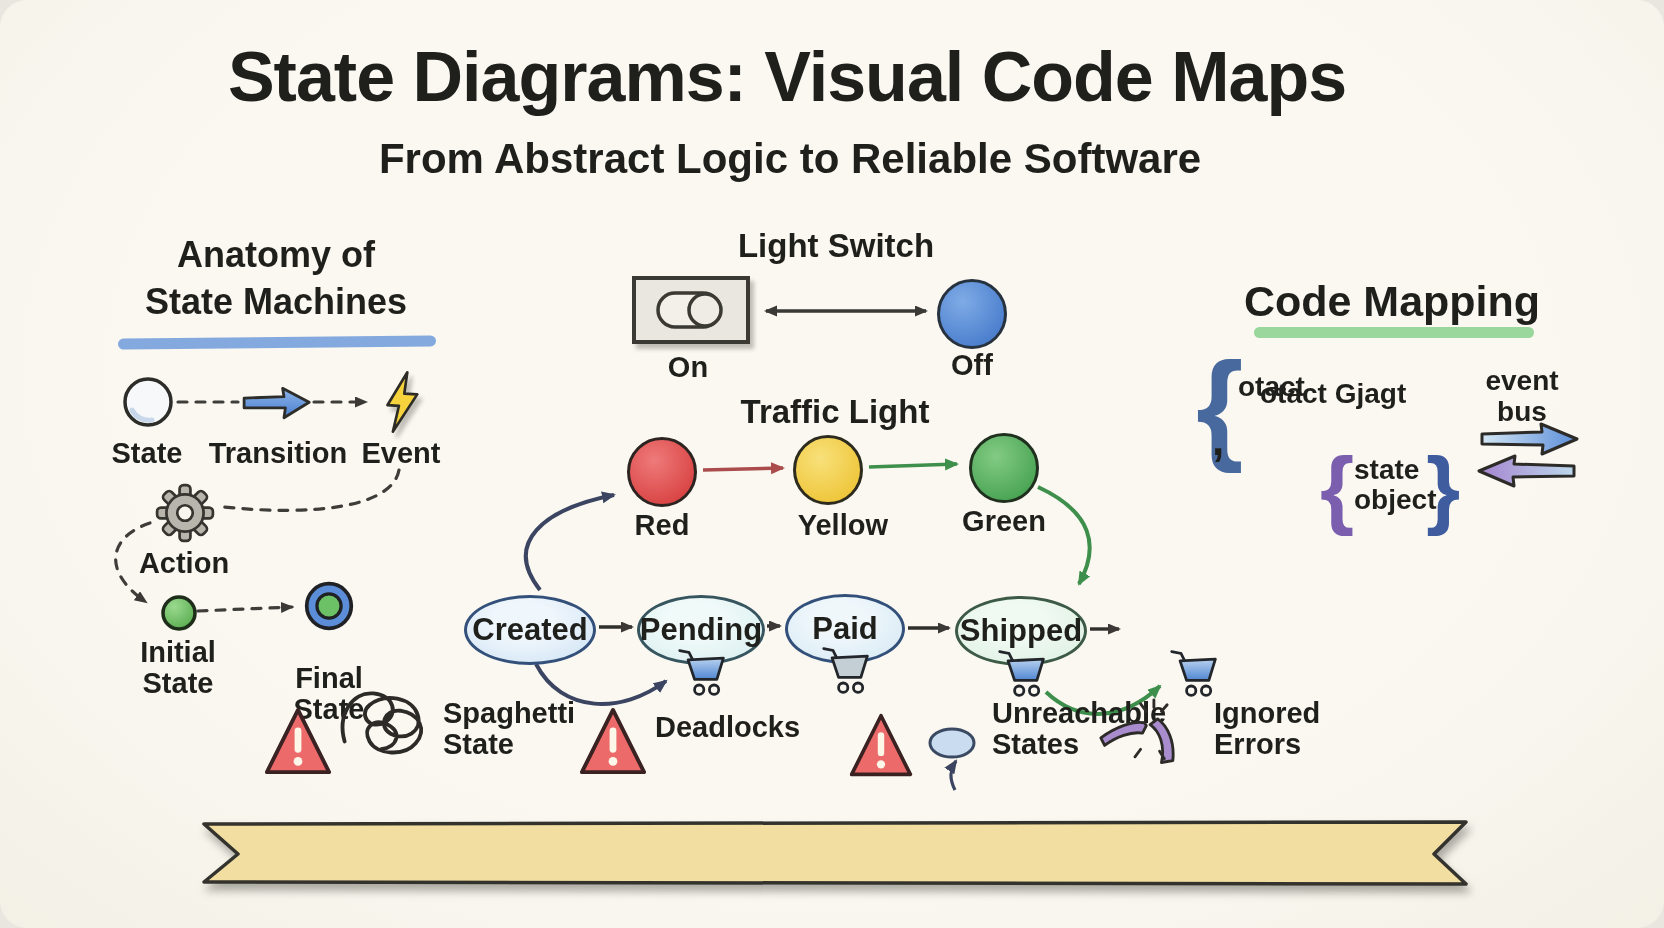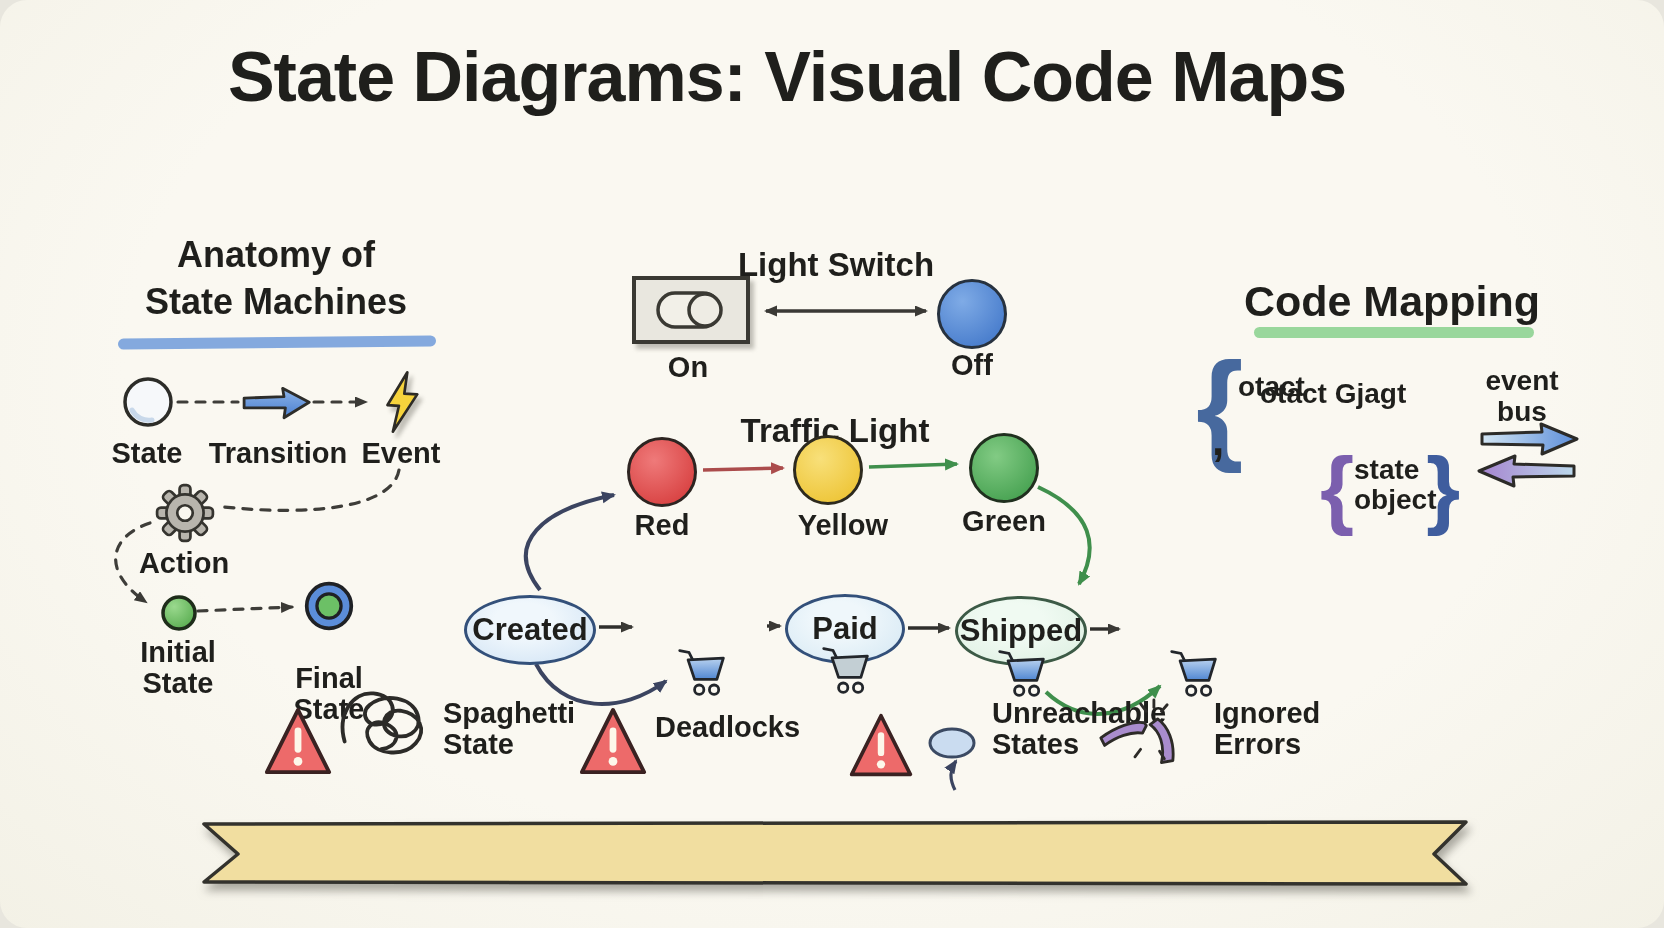--- a/index.html
+++ b/index.html
@@ -9,41 +9,42 @@
     font-family:"Liberation Sans","DejaVu Sans",sans-serif;
     color:#1f1f1c;
     border-radius:27px;
   }
   .abs{position:absolute;}
   .txt{font-weight:bold;white-space:pre-line;line-height:1.08;}
   .ctr{text-align:center;}
   .title{font-size:70px;letter-spacing:-1px;}
   .subtitle{font-size:42px;}
   .h2{font-size:36px;}
-  .h3{font-size:33px;margin-top:19px;}
+  .h3{font-size:33px;}
   .lbl{font-size:29px;}
   .small{font-size:28px;}
   .underline{border-radius:6px;}
   .circle{border-radius:50%;box-sizing:border-box;}
   .ellipse{
     border-radius:50%;box-sizing:border-box;display:flex;
     align-items:center;justify-content:center;
     font-weight:bold;font-size:31px;
   }
   .brace{font-weight:bold;line-height:0.9;}
   svg{display:block;overflow:visible;}
   .banner-shadow{filter:drop-shadow(3px 7px 4px rgba(110,108,98,.55));}
   .sketch-shadow{filter:drop-shadow(4px 5px 2px rgba(120,118,108,.45));}
 </style>
 </head>
 <body>
 
 <div class="canvas">
 
   <div class="abs txt ctr title" style="left:0;top:40px;width:1574px;">State Diagrams: Visual Code Maps</div>
+  <div class="abs txt ctr subtitle" style="left:0;top:136px;width:1580px;">From Abstract Logic to Reliable Software</div>
 
   <svg class="abs" style="left:0;top:0;" width="1664" height="928" viewBox="0 0 1664 928">
     <defs>
       <marker id="ah-dark" markerUnits="userSpaceOnUse" markerWidth="15" markerHeight="13" refX="11" refY="5.5" orient="auto-start-reverse">
         <path d="M0,0 L13,5.5 L0,11 Z" fill="#3a3935"></path>
       </marker>
       <marker id="ah-red" markerUnits="userSpaceOnUse" markerWidth="16" markerHeight="14" refX="12" refY="6" orient="auto">
         <path d="M0,0 L14,6 L0,12 Z" fill="#ab4c4c"></path>
       </marker>
       <marker id="ah-green" markerUnits="userSpaceOnUse" markerWidth="16" markerHeight="14" refX="12" refY="6" orient="auto">
@@ -161,20 +162,24 @@
 
   <div class="abs txt ctr lbl" style="left:612px;top:510px;width:100px;">Red</div>
   <div class="abs txt ctr lbl" style="left:768px;top:510px;width:120px;text-align:right;">Yellow</div>
   <div class="abs txt ctr lbl" style="left:944px;top:506px;width:120px;">Green</div>
 
 
   <div class="abs ellipse" style="left:464px;top:595px;width:132px;height:70px;
        border:3.5px solid #33507a;background:radial-gradient(ellipse at 45% 35%, #f0f7fc 30%, #cde1f4);">
     <span>Created</span>
   </div>
+  <div class="abs ellipse" style="left:637px;top:595px;width:128px;height:70px;
+       border:3.5px solid #37555e;background:radial-gradient(ellipse at 45% 35%, #f0faf9 30%, #d5ecee);">
+    <span>Pending</span>
+  </div>
   <div class="abs ellipse" style="left:785px;top:594px;width:120px;height:70px;
        border:3.5px solid #33507a;background:radial-gradient(ellipse at 45% 35%, #eff7fb 30%, #d3e7f3);">
     <span>Paid</span>
   </div>
   <div class="abs ellipse" style="left:955px;top:596px;width:132px;height:70px;
        border:3.5px solid #3c5a46;background:radial-gradient(ellipse at 45% 35%, #f0faf2 30%, #dbeee0);">
     <span>Shipped</span>
   </div>
 
   <svg class="abs" style="left:676px;top:644px;" width="52" height="56" viewBox="0 0 56 58">

